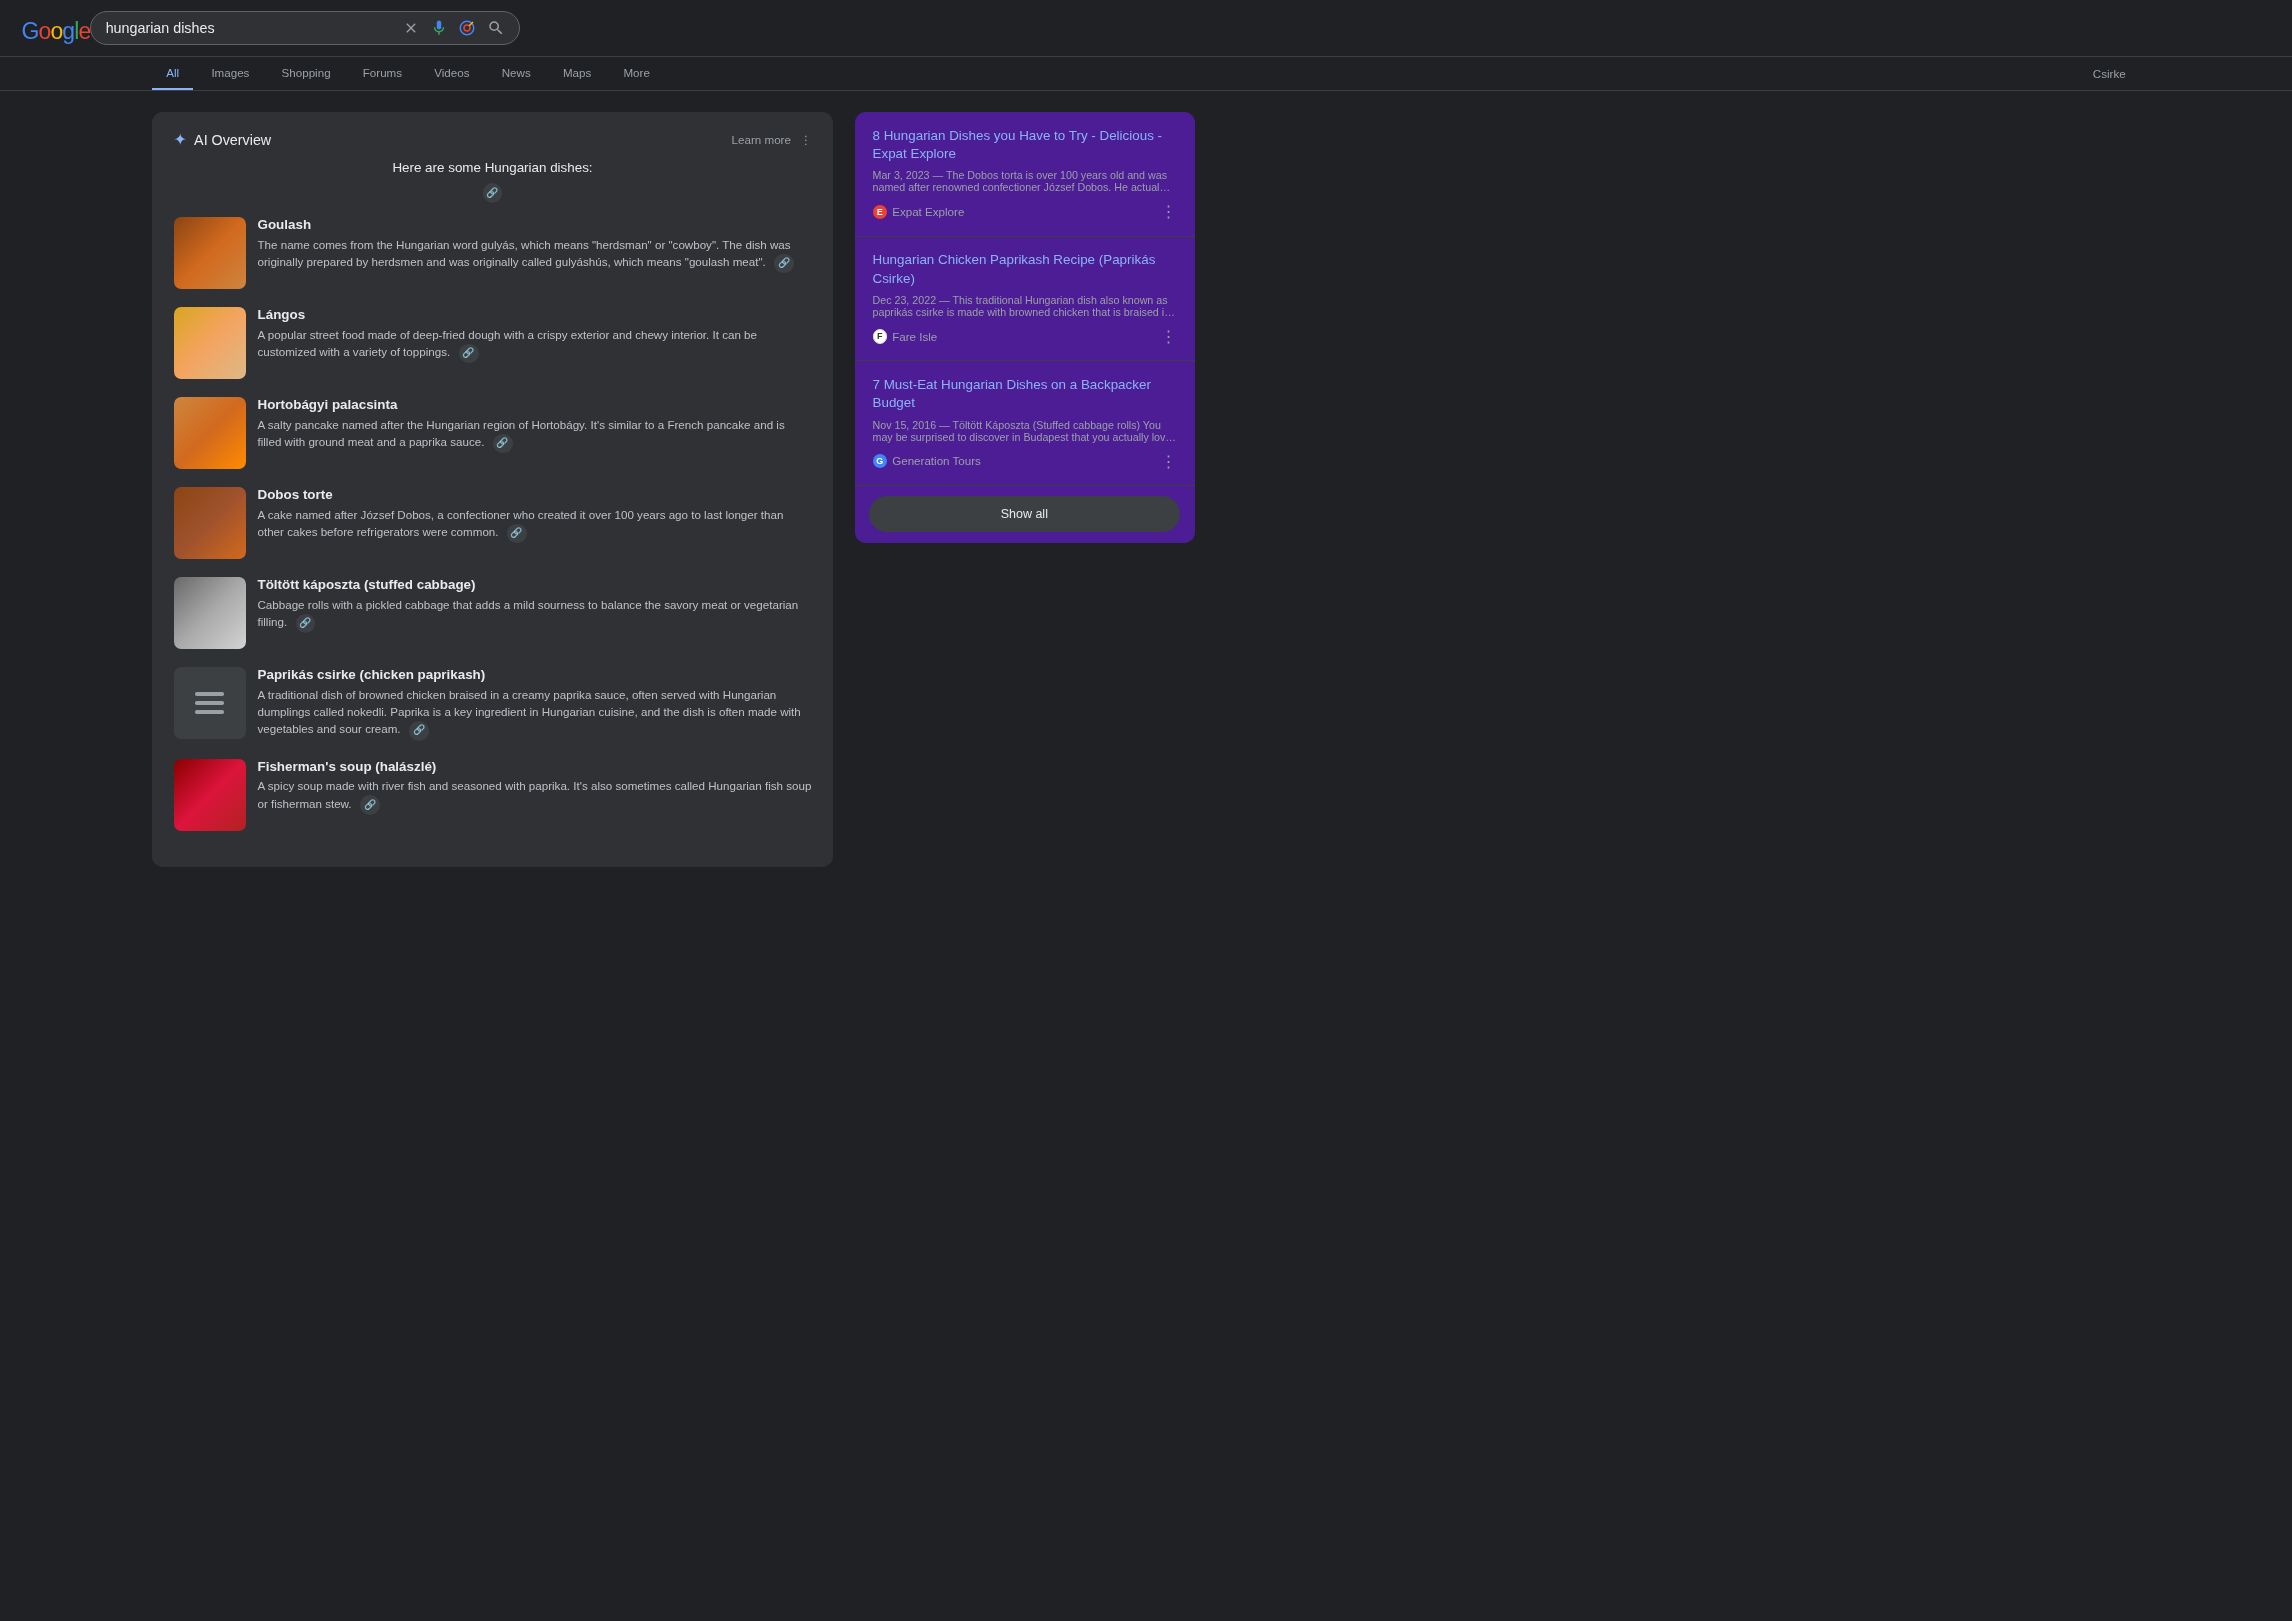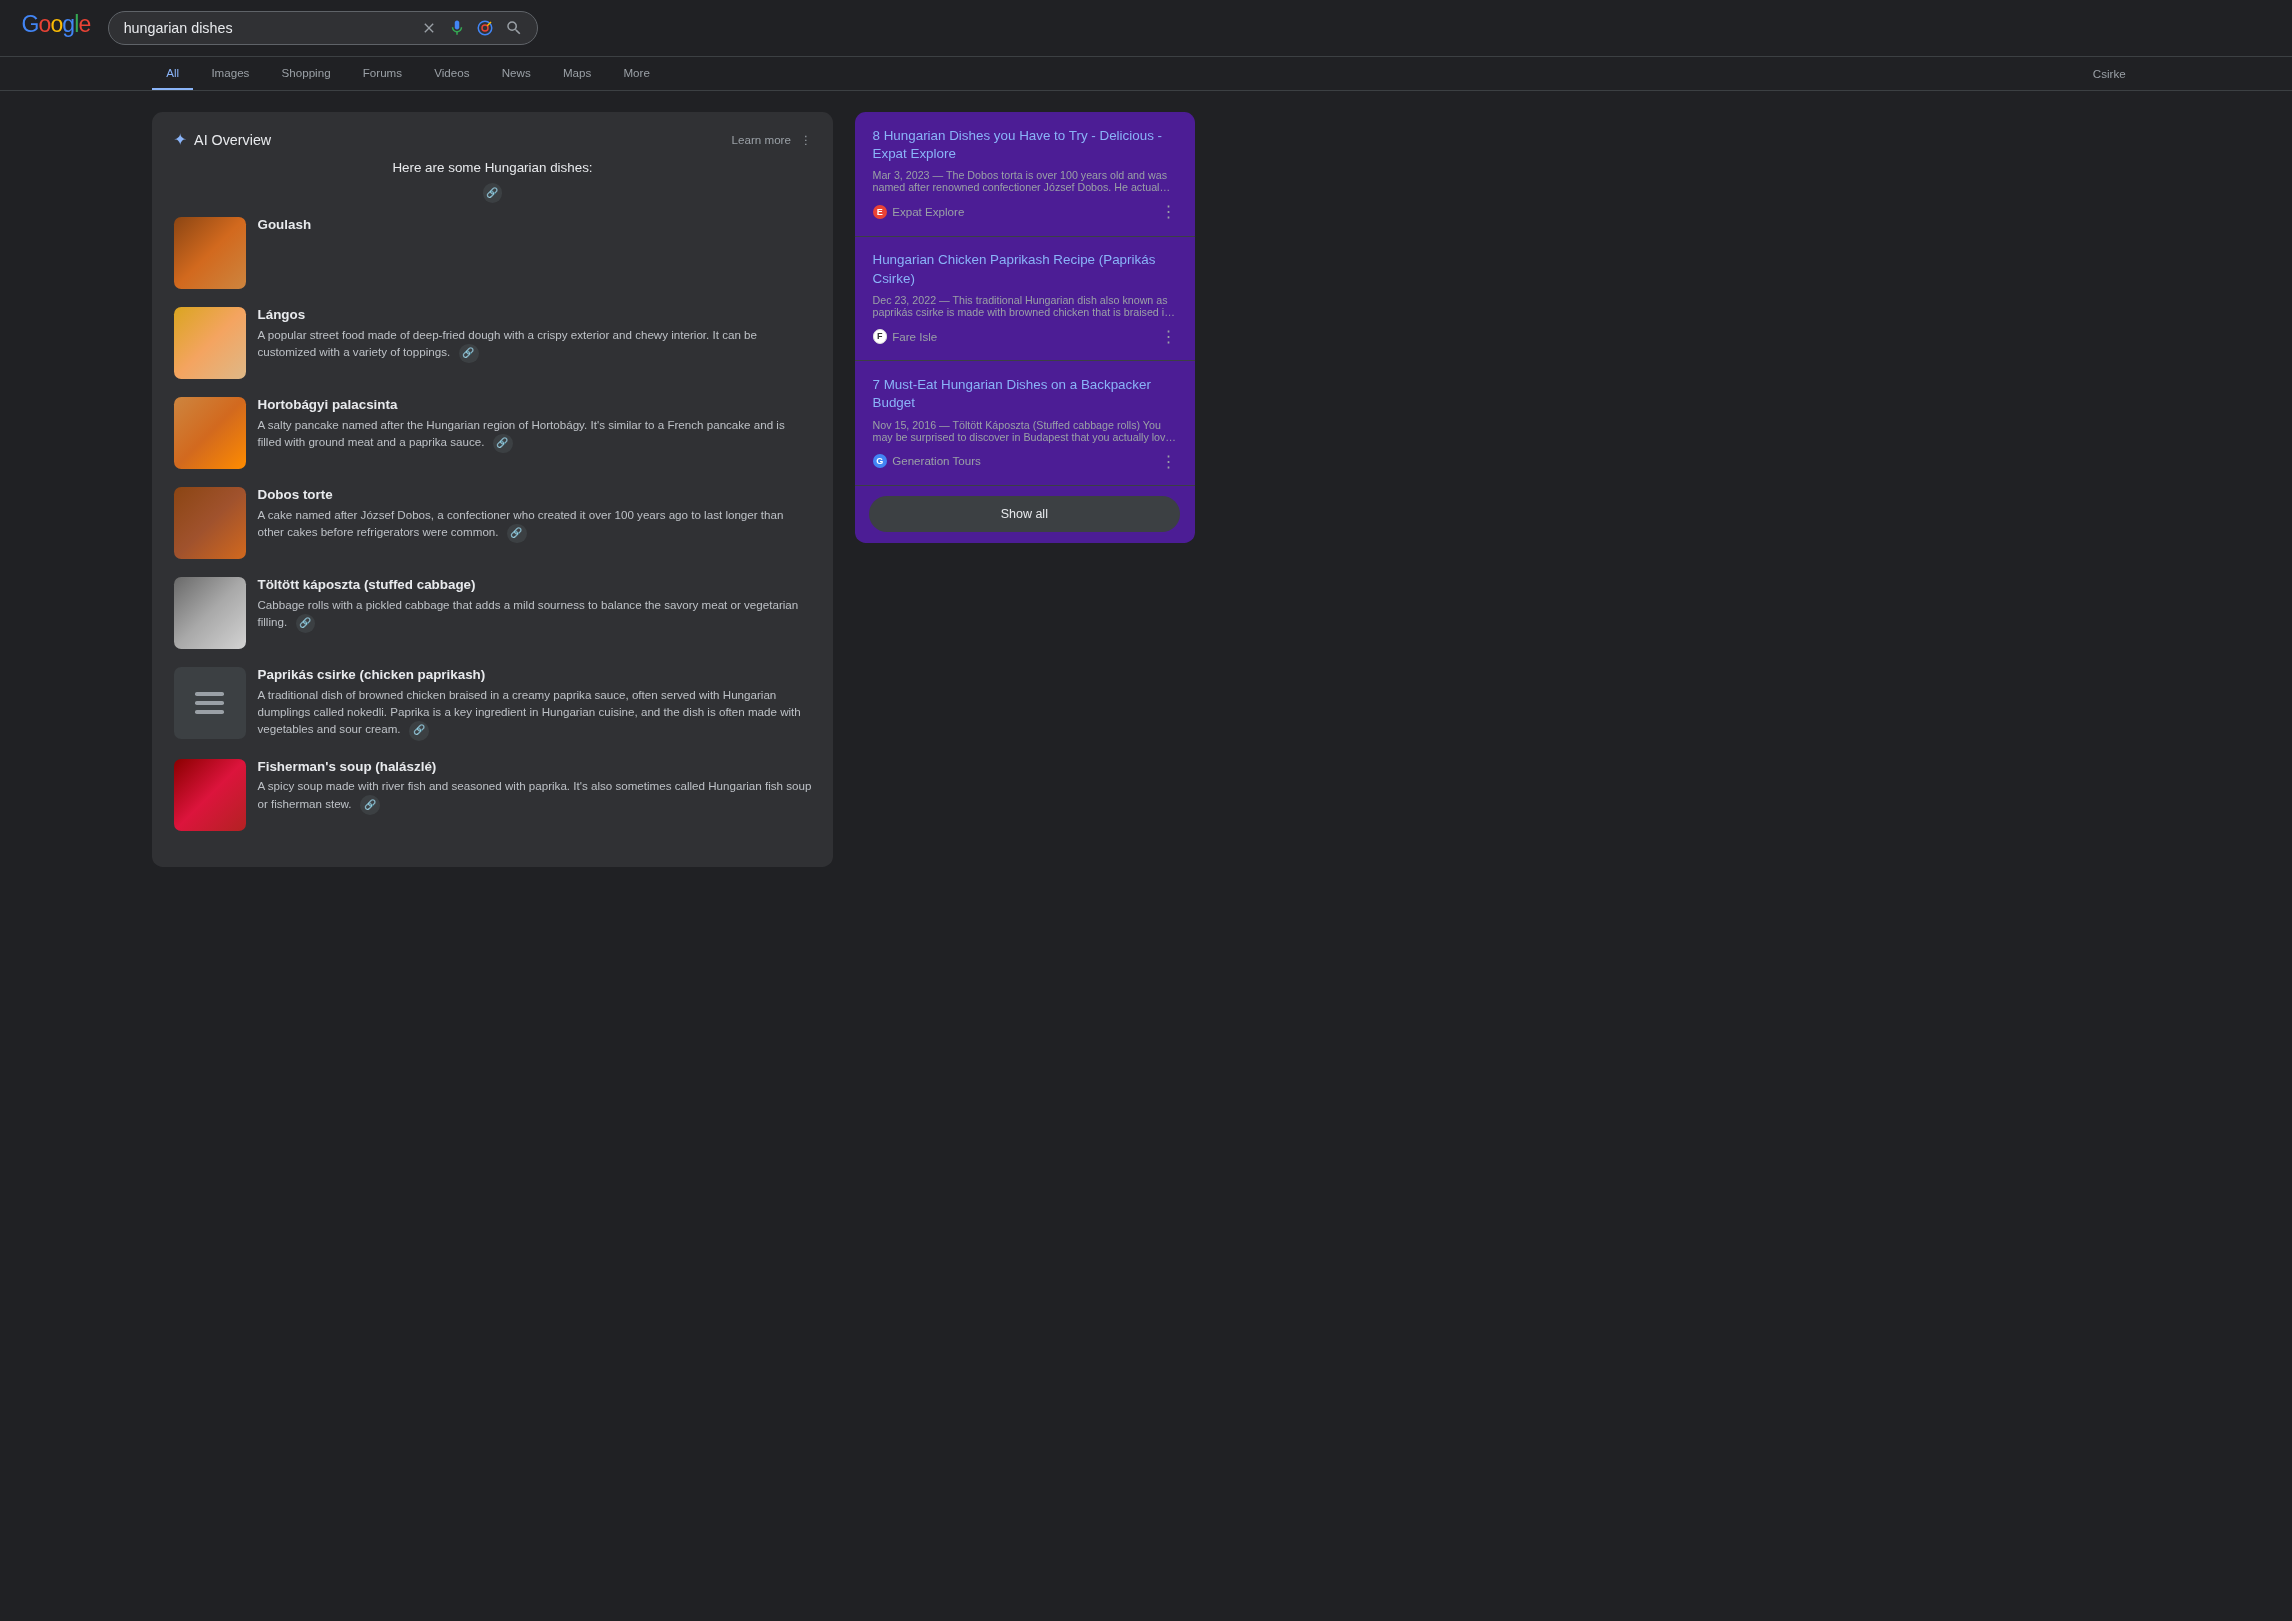--- a/index.html
+++ b/index.html
@@ -7,23 +7,22 @@
       background: #202124;
       color: #e8eaed;
       font-family: Arial, sans-serif;
       font-size: 12.5px;
       min-height: 100vh;
     }
 
     
     .header {
       display: flex;
-      align-items: flex-start;
+      align-items: flex-end;
       padding: 10.7px 21.5px;
-      gap: 18px;
       border-bottom: 0.9px solid #3c4043;
     }
     .google-logo {
       font-size: 23px;
       font-weight: 400;
       letter-spacing: -0.9px;
       white-space: nowrap;
       user-select: none;
     }
     .google-logo .g-blue { color: #4285f4; }
@@ -373,20 +372,24 @@
 
       <div class="dishes-heading">
         <span>Here are some Hungarian dishes:</span>
         <span class="link-icon">🔗</span>
       </div>
 
       <div class="dish-item">
         <div class="dish-thumb thumb-goulash"></div>
         <div class="dish-info">
           <div class="dish-name">Goulash</div>
+          <div class="dish-desc">
+            <span>The name comes from the Hungarian word gulyás, which means "herdsman" or "cowboy". The dish was originally prepared by herdsmen and was originally called gulyáshús, which means "goulash meat".</span>
+            <span class="link-icon" style="margin-left:5.4px">🔗</span>
+          </div>
         </div>
       </div>
 
       <div class="dish-item">
         <div class="dish-thumb thumb-langos"></div>
         <div class="dish-info">
           <div class="dish-name">Lángos</div>
           <div class="dish-desc">
             <span>A popular street food made of deep-fried dough with a crispy exterior and chewy interior. It can be customized with a variety of toppings.</span>
             <span class="link-icon" style="margin-left:5.4px">🔗</span>

